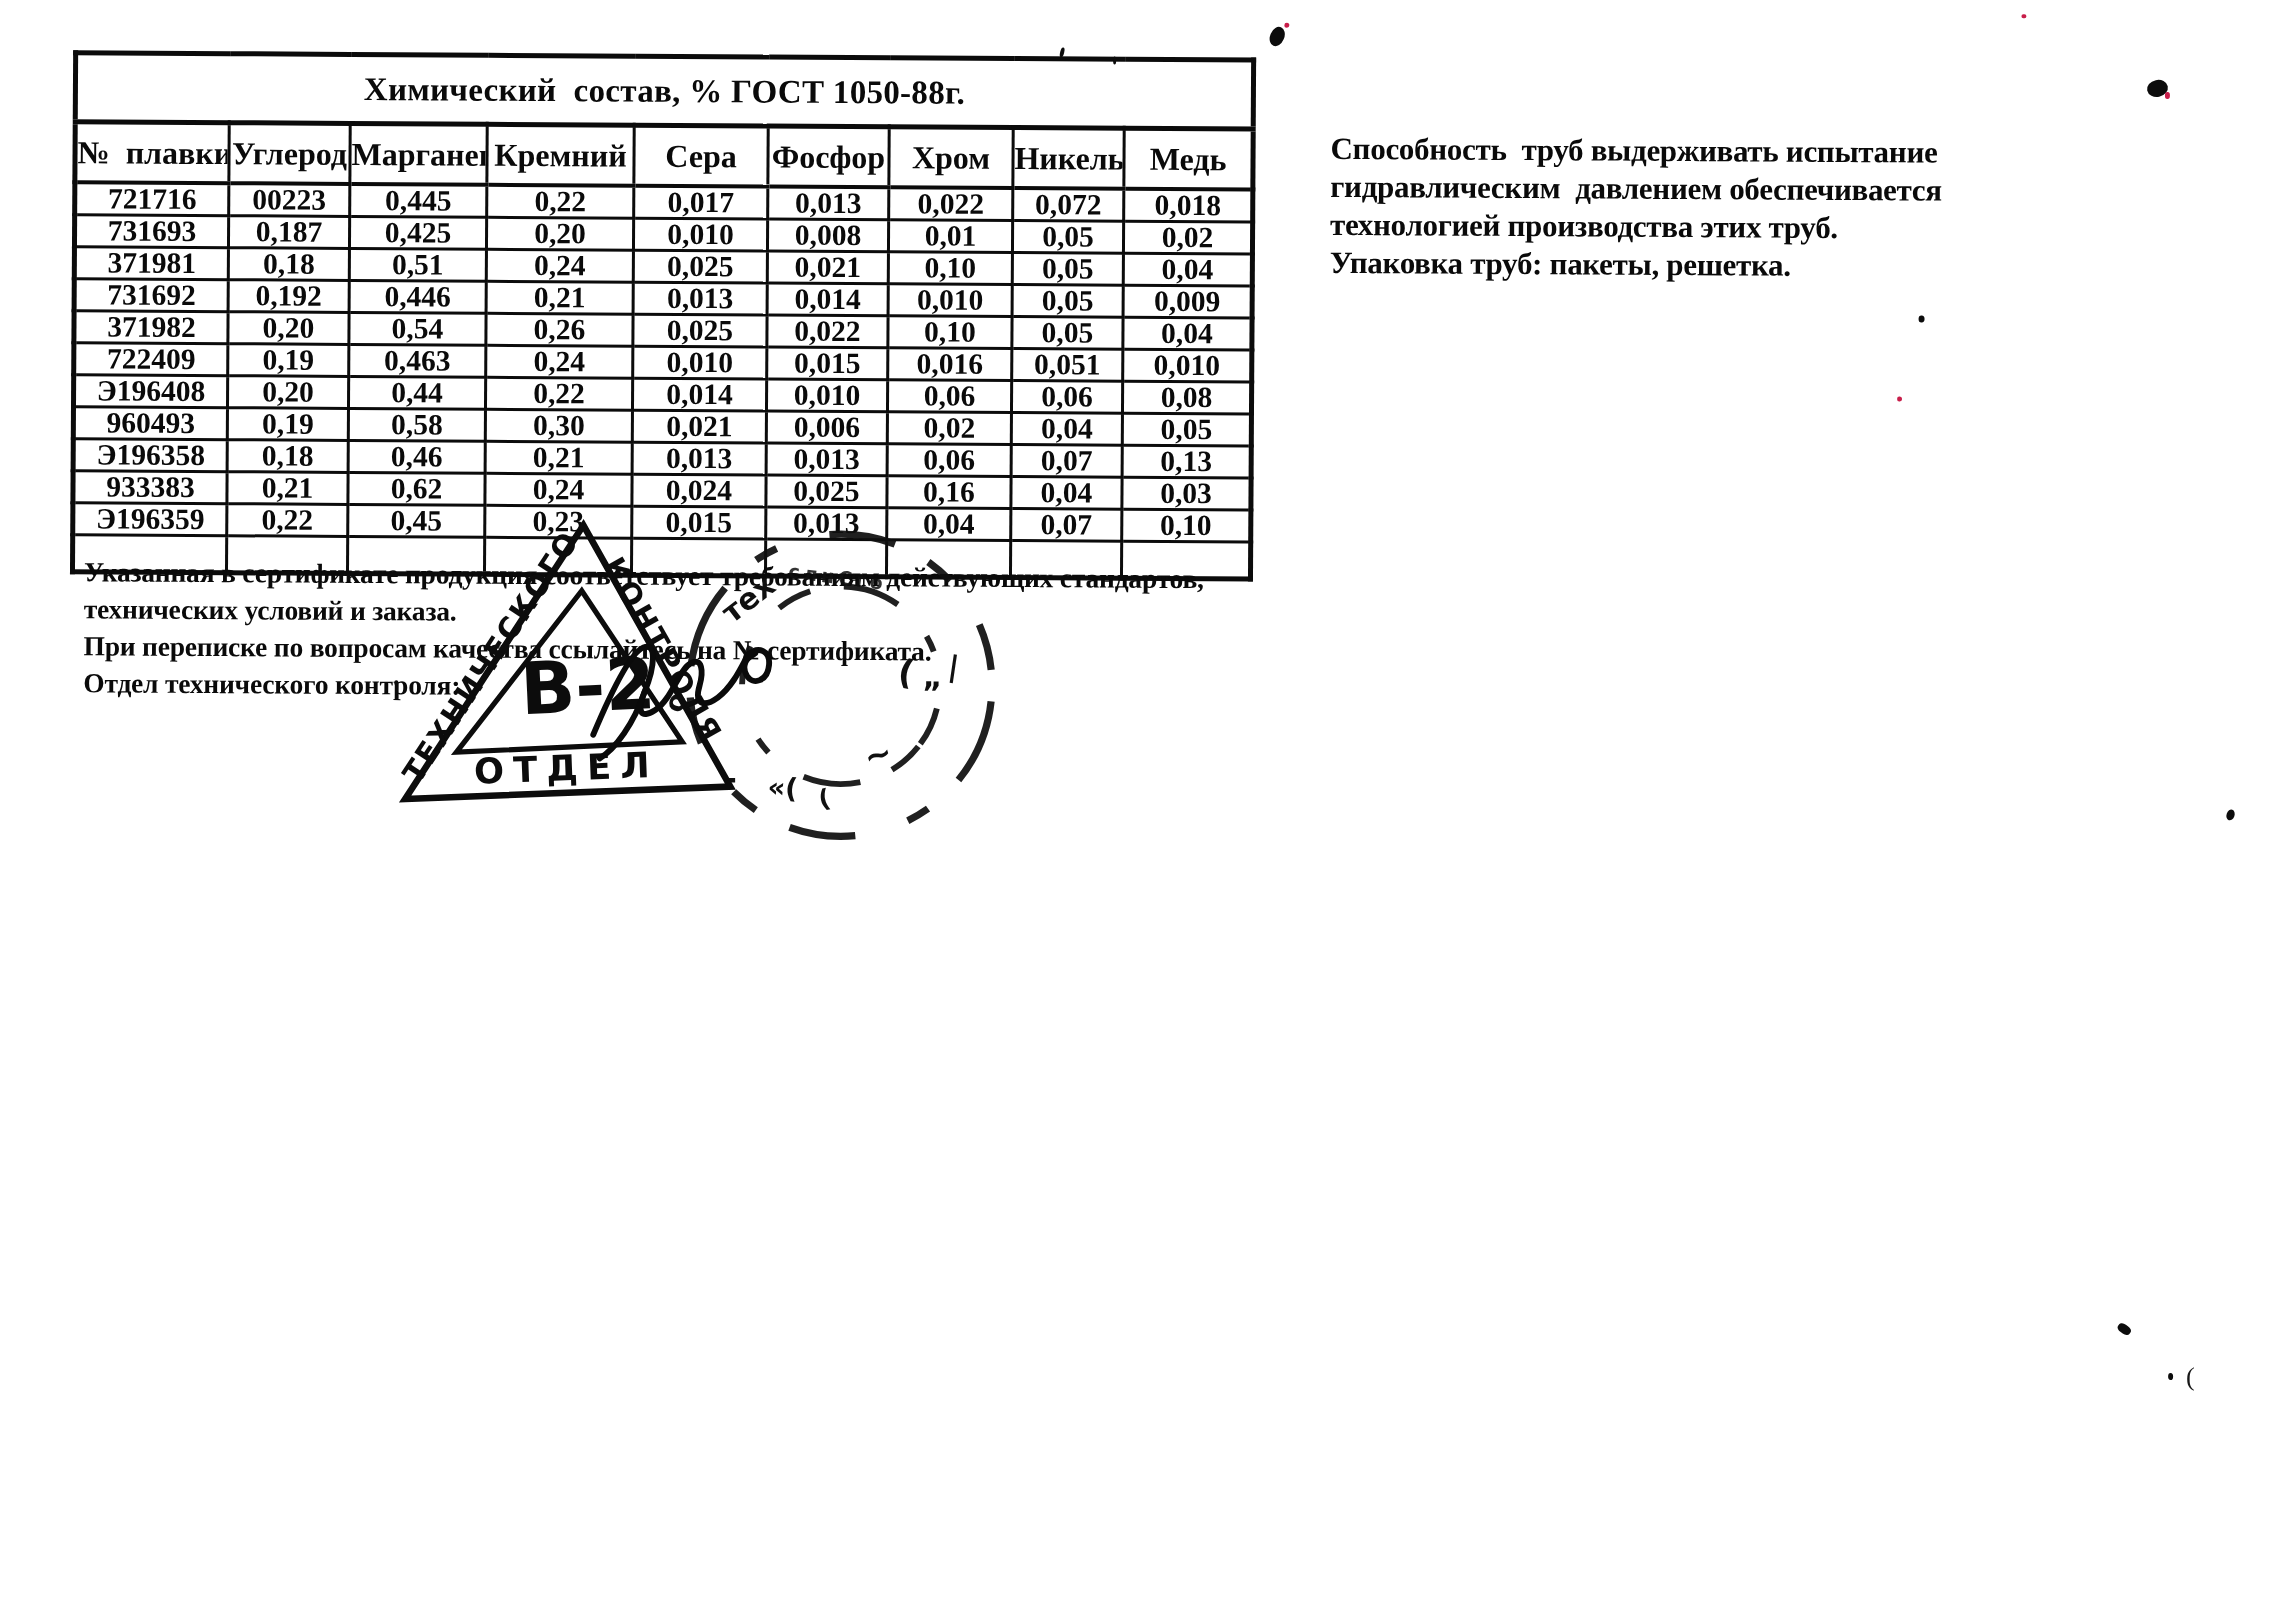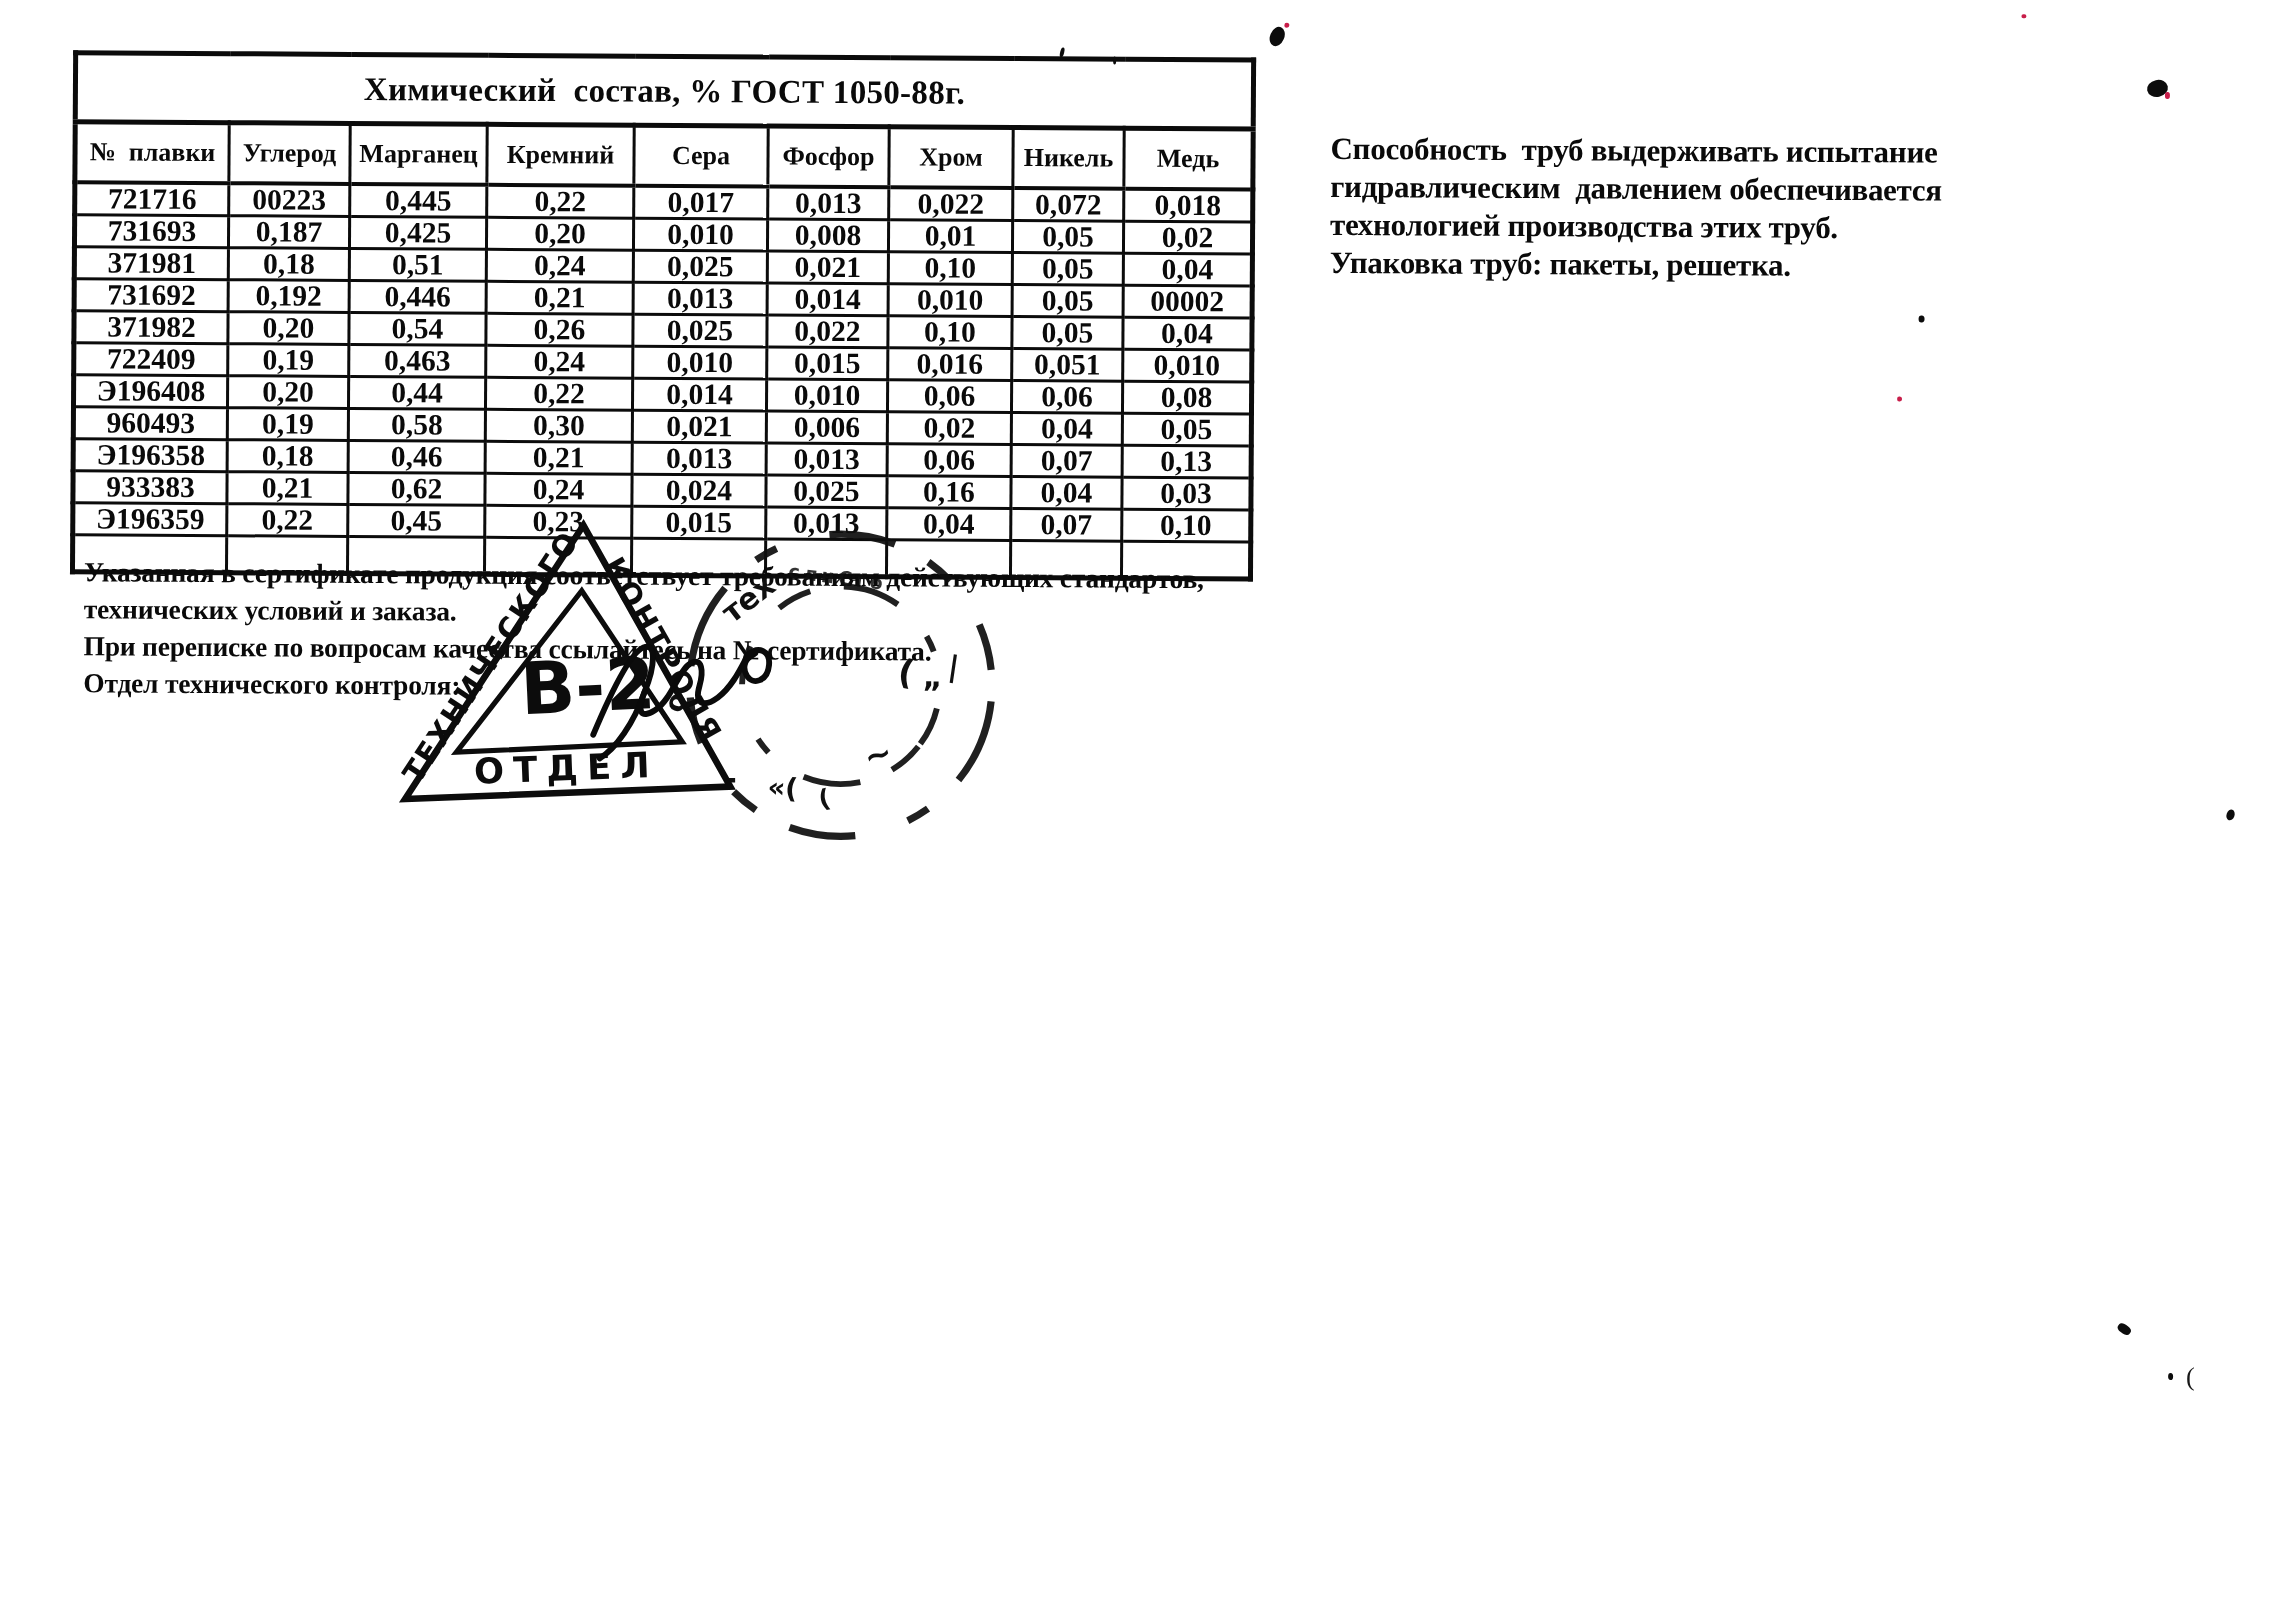--- a/index.html
+++ b/index.html
@@ -18,21 +18,21 @@
     font-weight:700;
   }
   #chem-table td,#chem-table th{
     border:3.3px solid #0b0b0b;text-align:center;vertical-align:middle;
     padding:0;overflow:hidden;white-space:pre;
   }
   #chem-table .title-row td{
     border-bottom-width:5.9px;height:64px;font-size:33px;letter-spacing:0.3px;
   }
   #chem-table .header-row th{
-    border-bottom-width:4.6px;height:56px;font-size:26px;font-weight:700;
+    border-bottom-width:4.6px;height:56px;font-size:32px;font-weight:700;
   }
   #chem-table .data-row td{height:29px;font-size:29.5px;line-height:27.5px;}
   #chem-table .data-row:last-child td{height:33px;}
 
   
   .tline{white-space:pre;}
   .right-par{
     position:absolute;left:1331px;top:123px;
     font-size:31px;line-height:38px;font-weight:700;letter-spacing:-0.3px;
   }
@@ -121,21 +121,21 @@
           </tr>
           <tr class="data-row">
             <td>731692</td>
             <td>0,192</td>
             <td>0,446</td>
             <td>0,21</td>
             <td>0,013</td>
             <td>0,014</td>
             <td>0,010</td>
             <td>0,05</td>
-            <td>00002</td>
+            <td>0,009</td>
           </tr>
           <tr class="data-row">
             <td>371982</td>
             <td>0,20</td>
             <td>0,54</td>
             <td>0,26</td>
             <td>0,025</td>
             <td>0,022</td>
             <td>0,10</td>
             <td>0,05</td>

